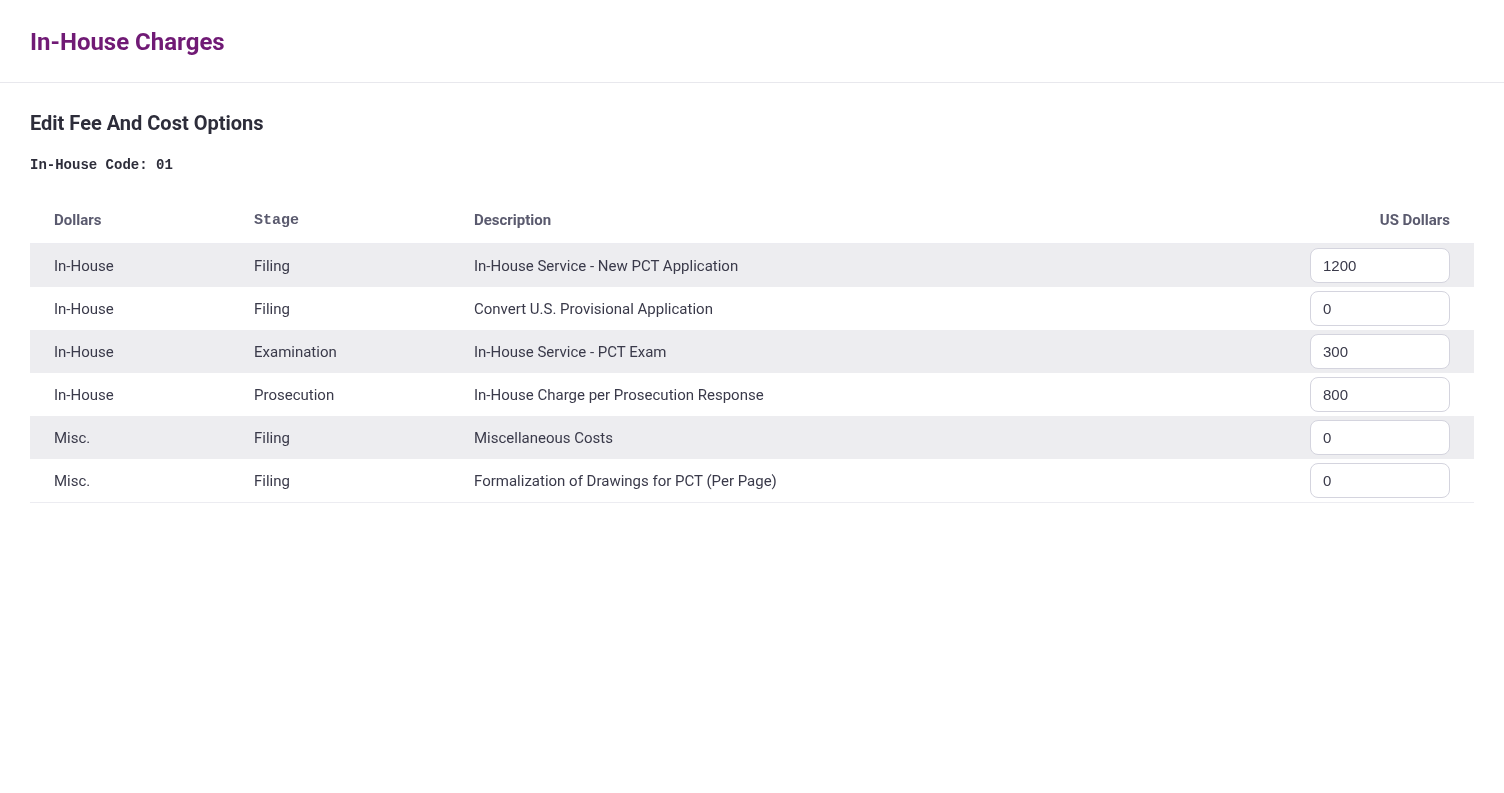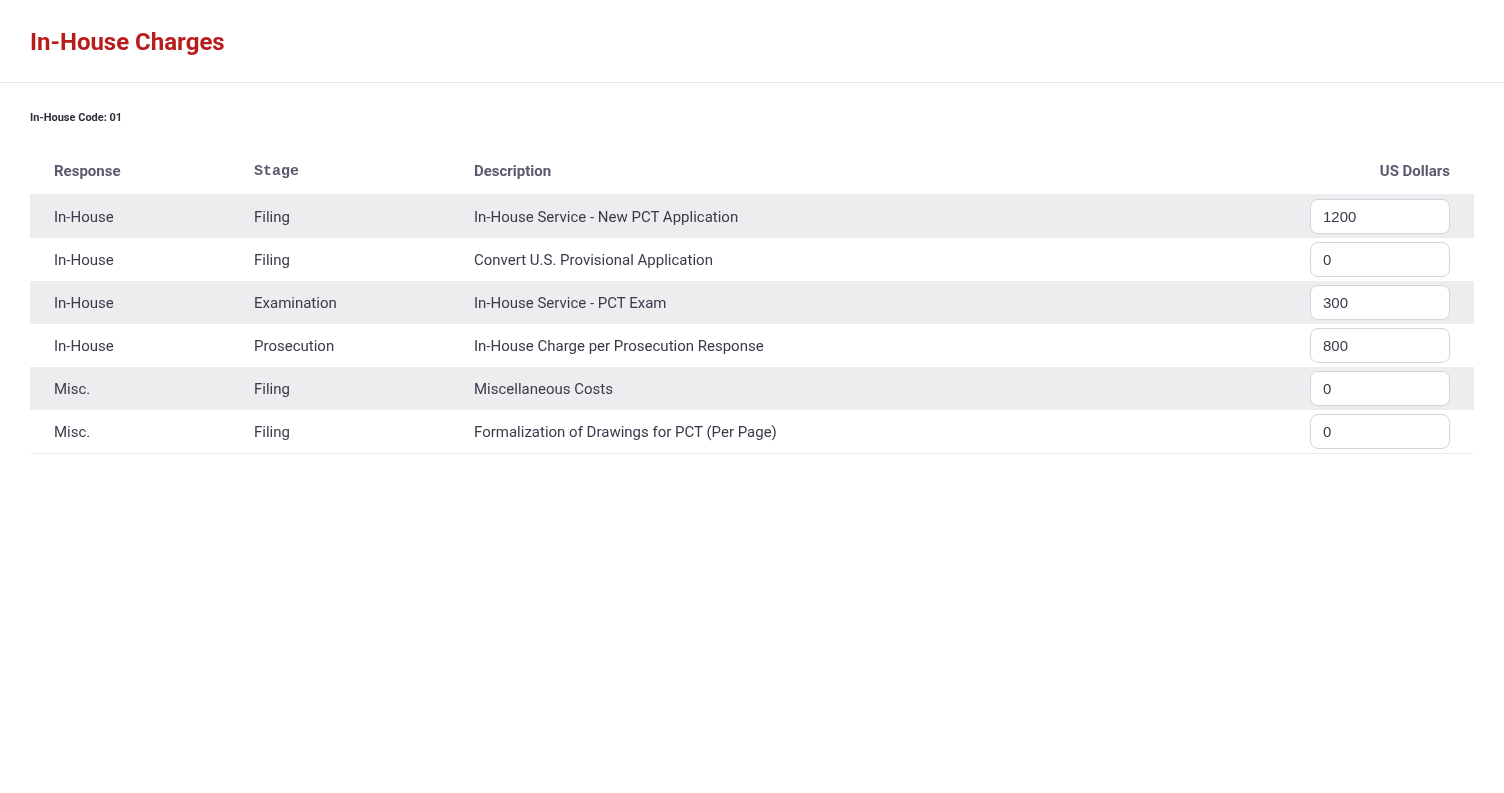--- a/index.html
+++ b/index.html
@@ -8,21 +8,21 @@
       padding: 0;
     }
     body {
       font-family: -apple-system, BlinkMacSystemFont, "Segoe UI", Roboto, "Helvetica Neue", Arial, sans-serif;
       color: #2d2d3a;
       background: #fff;
     }
     .page-title {
       font-size: 24px;
       font-weight: 700;
-      color: #b91c1c;
+      color: #701a75;
       padding: 28px 30px 26px;
       border-bottom: 1px solid #e8e8ed;
     }
     .content {
       padding: 28px 30px;
     }
     .section-title {
       font-size: 20px;
       font-weight: 700;
       color: #2d2d3a;
@@ -33,24 +33,25 @@
       color: #3a3a4a;
       margin-bottom: 36px;
     }
     .sub-label {
       font-size: 15px;
       font-weight: 700;
       color: #2d2d3a;
       margin-bottom: 20px;
     }
     .code-label {
-      font-size: 11px;
+      font-size: 14px;
       font-weight: 700;
       color: #2d2d3a;
       margin-bottom: 24px;
+      font-family: Liberation Mono, monospace;
     }
     table {
       width: 100%;
       border-collapse: collapse;
     }
     thead th {
       text-align: left;
       font-size: 15px;
       font-weight: 700;
       color: #5a5a6e;
@@ -115,26 +116,27 @@
     .col-stage { width: 220px; font-family: Liberation Mono, monospace; }
     .col-desc { }
     .col-amount { width: 180px; }
   </style>
 </head>
 <body>
 
 <h1 class="page-title">In-House Charges</h1>
 
 <div class="content">
+  <h2 class="section-title">Edit Fee And Cost Options</h2>
   <p class="code-label">In-House Code: 01</p>
 
   <table>
     <thead>
       <tr>
-        <th class="col-category">Response</th>
+        <th class="col-category">Dollars</th>
         <th class="col-stage">Stage</th>
         <th class="col-desc">Description</th>
         <th class="col-amount amount-col">US Dollars</th>
       </tr>
     </thead>
     <tbody>
       <tr>
         <td>In-House</td>
         <td>Filing</td>
         <td>In-House Service - New PCT Application</td>

